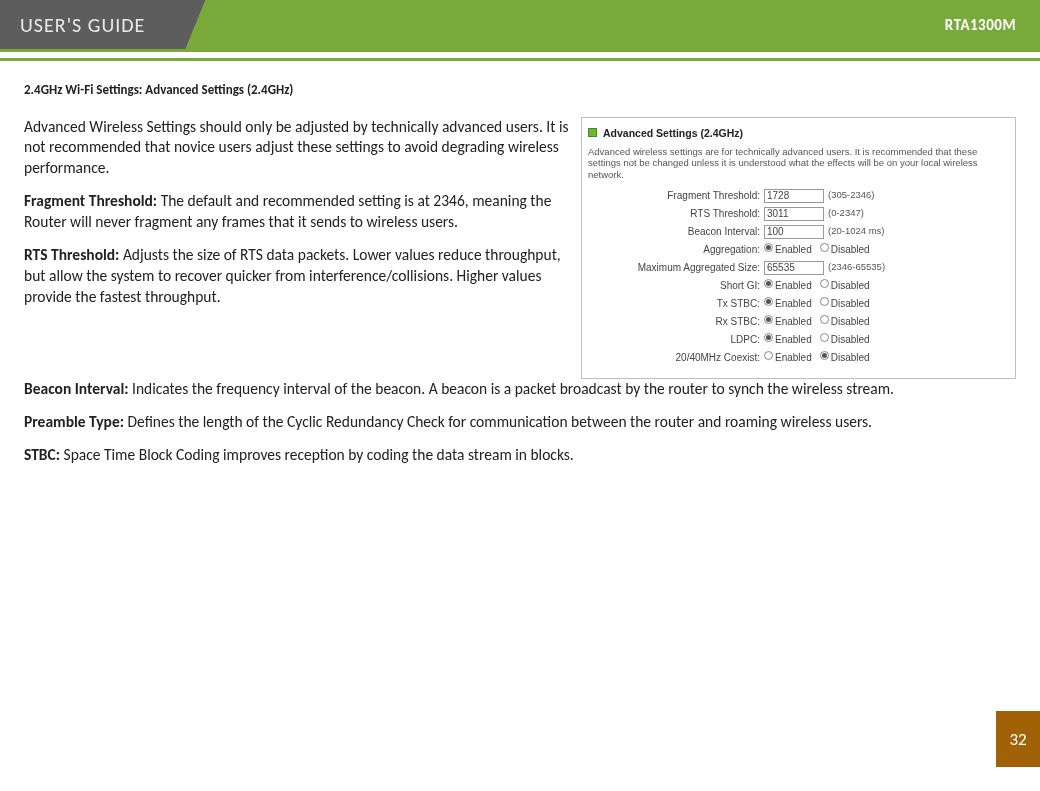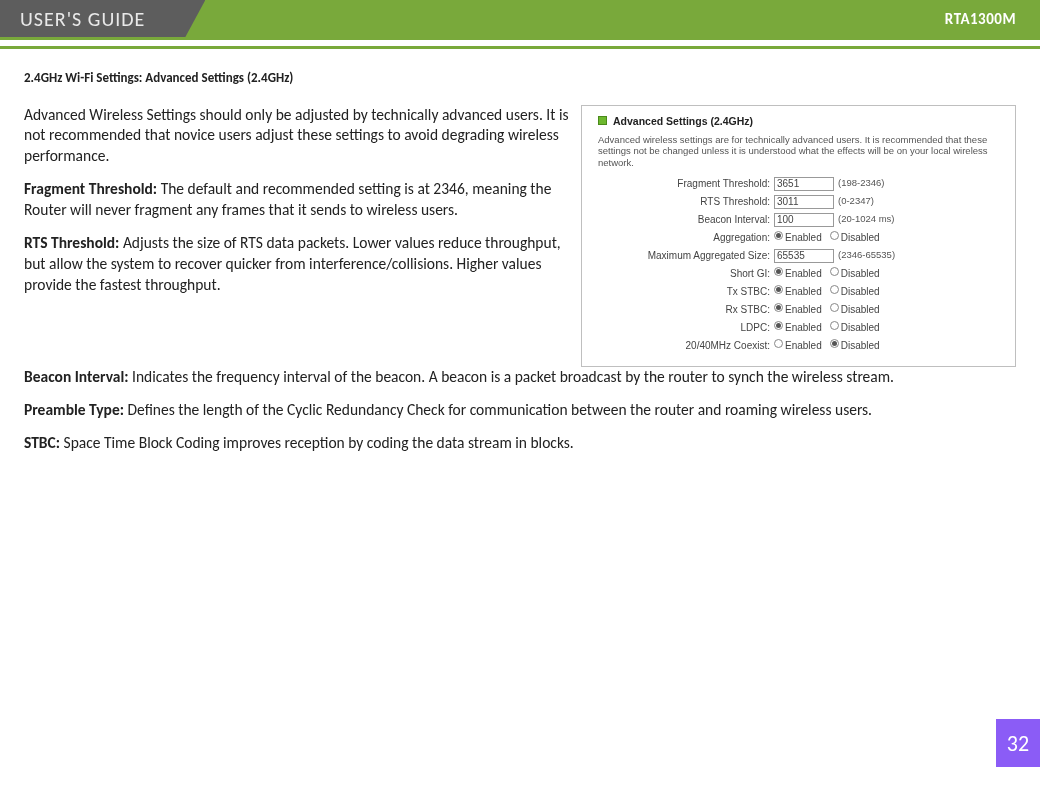--- a/index.html
+++ b/index.html
@@ -6,21 +6,21 @@
   body {
     font-family: Calibri, "Segoe UI", Arial, sans-serif;
     background: #fff;
     width: 1040px;
     height: 791px;
     position: relative;
     overflow: hidden;
   }
   .header-bar {
     background: #79a93b;
-    height: 40px;
+    height: 52px;
     display: flex;
     align-items: center;
     justify-content: space-between;
     padding: 0 24px 0 0;
     border-bottom: 3px solid #79a93b;
   }
   .header-left {
     background: #5d5d5d;
     color: #e9e9e9;
     height: 100%;
@@ -57,21 +57,21 @@
   }
   .two-col {
     display: flex;
   }
   .left-col { flex: 1; }
   .right-col { width: 435px; }
   .para { margin-bottom: 12px; }
   .def-term { font-weight: bold; }
   .panel {
     border: 1px solid #bfbfbf;
-    padding: 8px 10px 10px 16px;
+    padding: 8px 10px 10px 6px;
     font-family: Arial, sans-serif;
     font-size: 10px;
     color: #444;
   }
   .panel-title {
     display: flex;
     align-items: center;
     gap: 6px;
     font-weight: bold;
     color: #222;
@@ -139,27 +139,27 @@
     width: 5px; height: 5px;
     background: #555;
     border-radius: 50%;
     display: block;
   }
   .page-num-box {
     position: absolute;
     right: 0;
     bottom: 24px;
     width: 44px;
-    height: 48px;
-    background: #8b5cf6;
+    height: 56px;
+    background: #a16207;
     color: #fff;
     display: flex;
     align-items: center;
     justify-content: center;
-    font-size: 22px;
+    font-size: 17px;
   }
 </style>
 </head>
 <body>
 
 <div class="header-bar">
   <div class="header-left">USER'S GUIDE</div>
   <div class="header-right">RTA1300M</div>
 </div>
 <div class="header-underline"></div>
@@ -182,22 +182,22 @@
     <div class="right-col">
       <div class="panel">
         <div class="panel-title">
           <span class="green-sq"></span>
           <span>Advanced Settings (2.4GHz)</span>
         </div>
         <div class="panel-desc">Advanced wireless settings are for technically advanced users. It is recommended that these settings not be changed unless it is understood what the effects will be on your local wireless network.</div>
 
         <div class="form-row">
           <span class="form-label">Fragment Threshold:</span>
-          <span class="form-input">3651</span>
-          <span class="form-hint">(198-2346)</span>
+          <span class="form-input">1728</span>
+          <span class="form-hint">(305-2346)</span>
         </div>
         <div class="form-row">
           <span class="form-label">RTS Threshold:</span>
           <span class="form-input">3011</span>
           <span class="form-hint">(0-2347)</span>
         </div>
         <div class="form-row">
           <span class="form-label">Beacon Interval:</span>
           <span class="form-input">100</span>
           <span class="form-hint">(20-1024 ms)</span>

